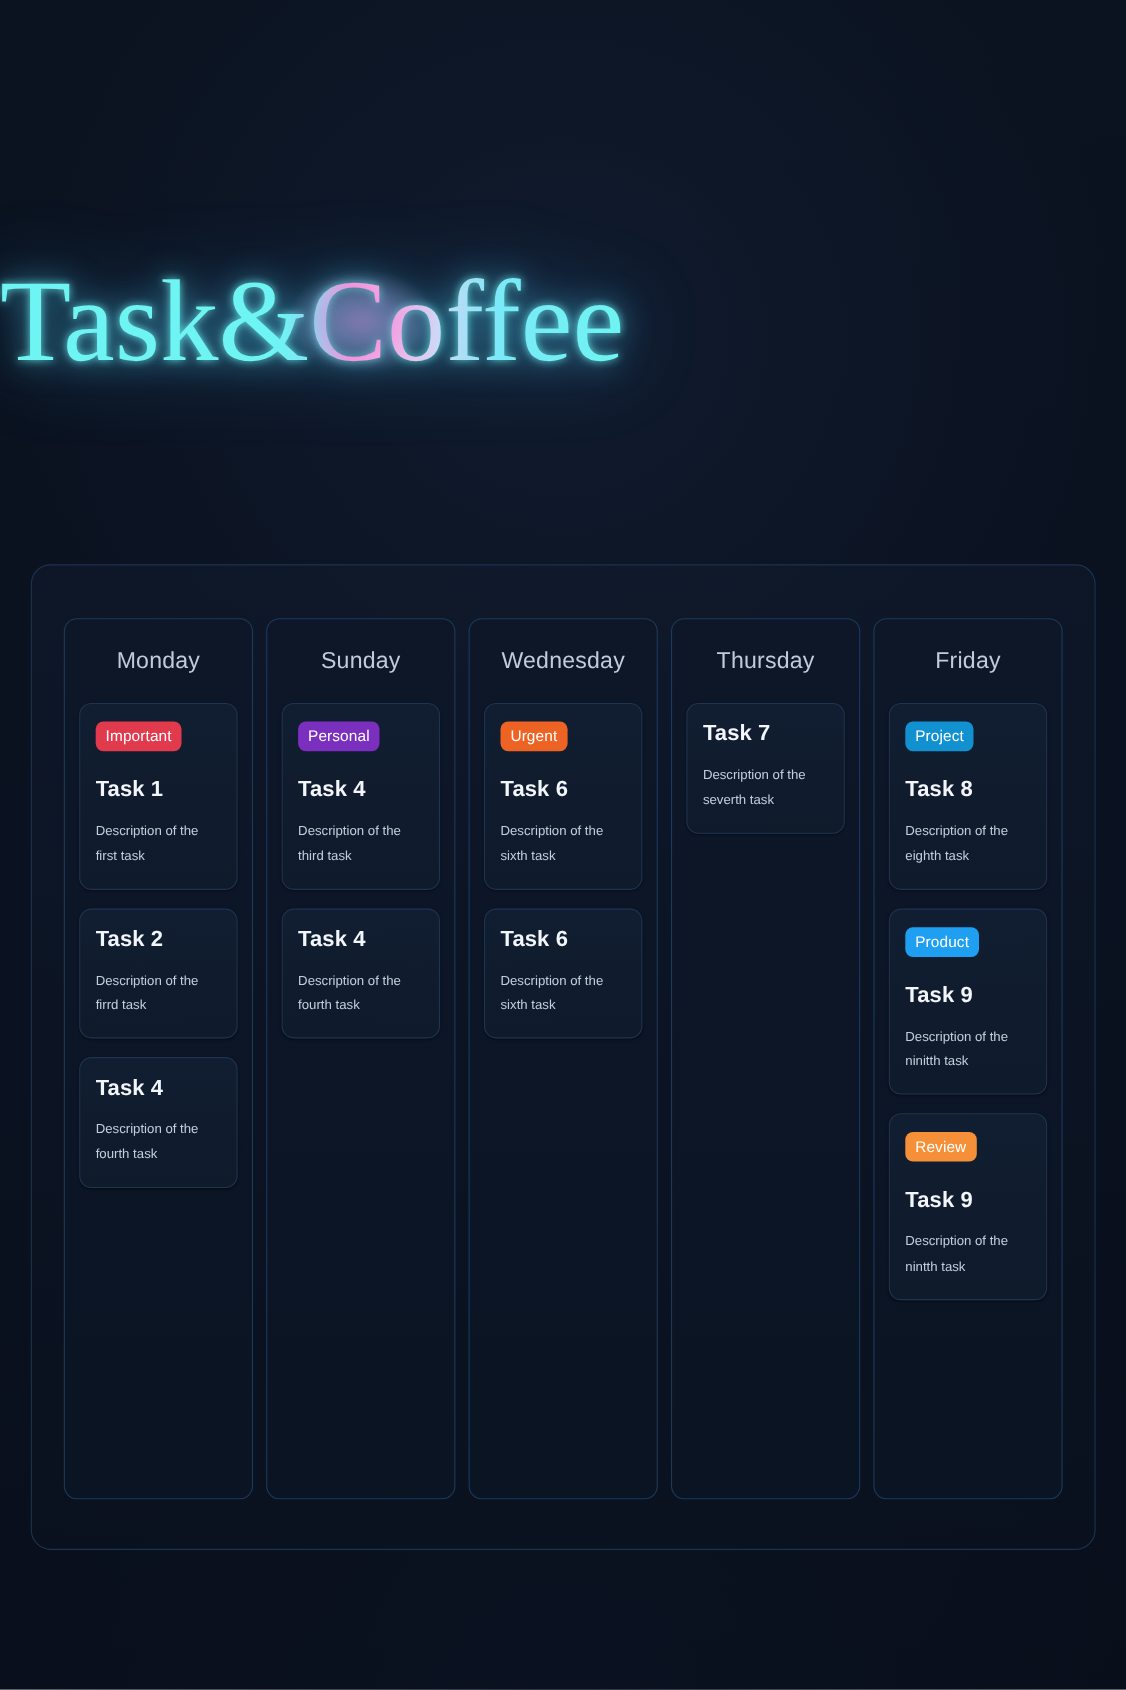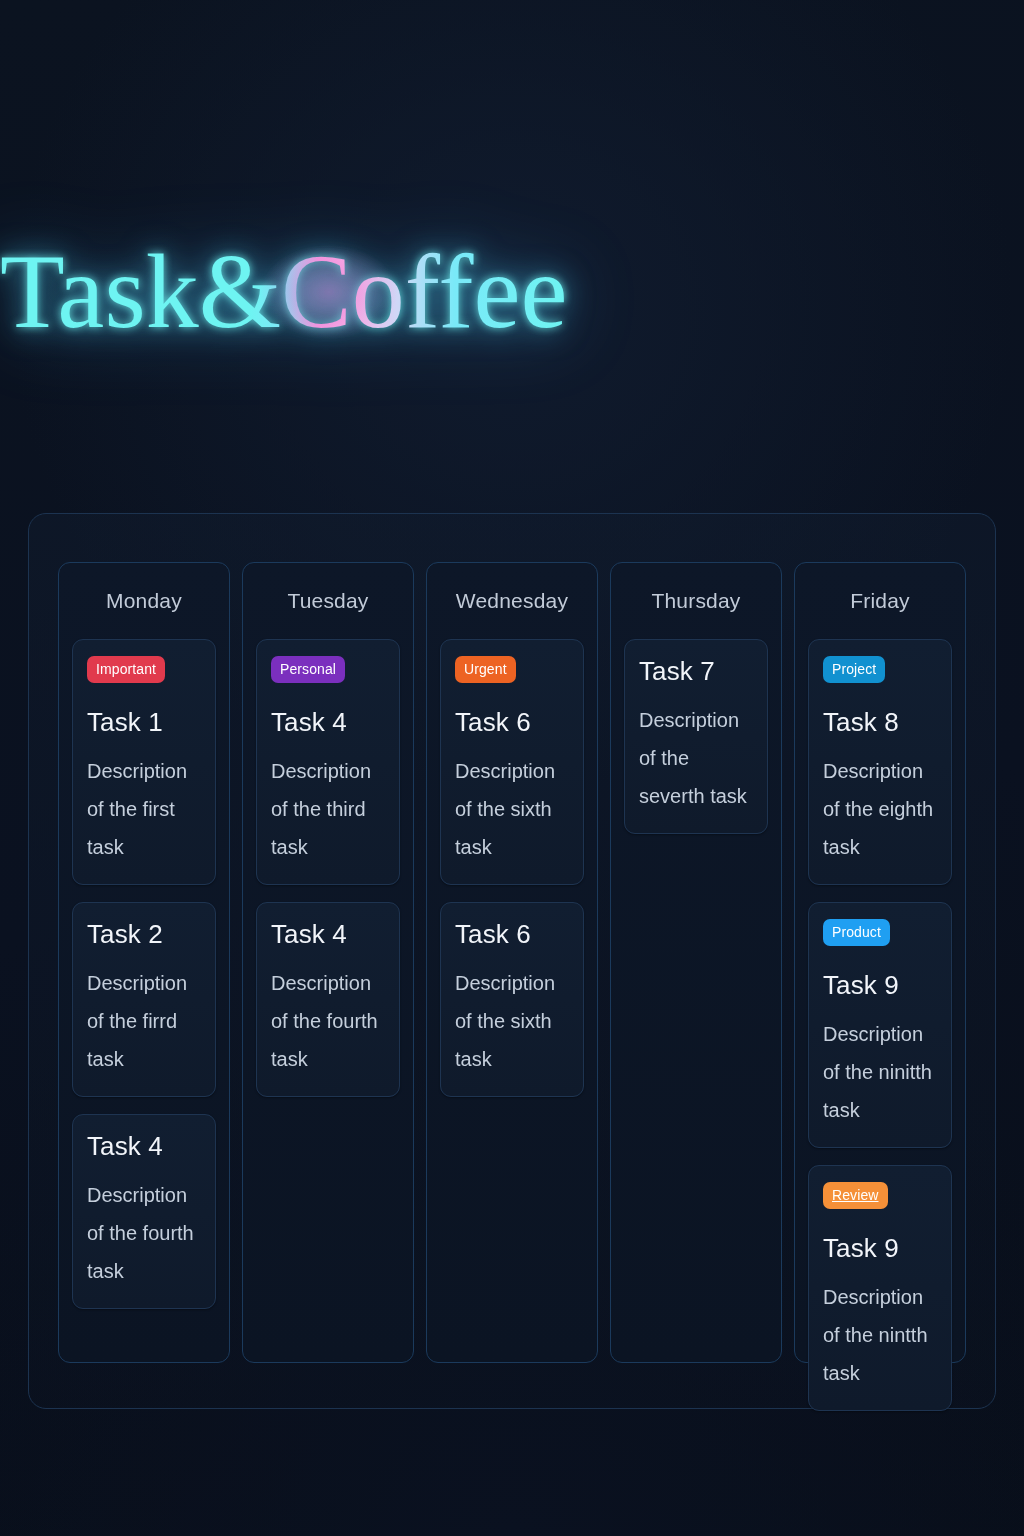--- a/index.html
+++ b/index.html
@@ -129,29 +129,29 @@
     line-height: 1;
     padding: 6px 9px 7px 9px;
     border-radius: 7px;
     color: #ffffff;
     margin-bottom: 24px;
     letter-spacing: 0.1px;
     white-space: nowrap;
   }
 
   .card-title {
-    font-size: 26px;
-    font-weight: 400;
+    font-size: 20px;
+    font-weight: 700;
     color: #f2f5fa;
     letter-spacing: 0.1px;
     margin-bottom: 14px;
   }
 
   .card-desc {
-    font-size: 20px;
+    font-size: 12px;
     line-height: 1.9;
     color: #c5cfdc;
     font-weight: 400;
   }
 </style>
 </head>
 <body>
 
 <div class="title-wrap">
   <div class="neon-title">
@@ -169,21 +169,21 @@
             <div class="card-title">Task 2</div>
             <div class="card-desc">Description of the firrd task</div>
           </div>
           <div class="card">
             <div class="card-title">Task 4</div>
             <div class="card-desc">Description of the fourth task</div>
           </div>
         </div>
       </div>
       <div class="col">
-        <div class="col-title">Tuesday</div>
+        <div class="col-title">Sunday</div>
         <div class="card-stack">
           <div class="card"><span class="badge" style="background: rgb(123, 47, 190);">Personal</span><div class="card-title">Task 4</div><div class="card-desc">Description of the third task</div></div>
           <div class="card">
             <div class="card-title">Task 4</div>
             <div class="card-desc">Description of the fourth task</div>
           </div>
         </div>
       </div>
       <div class="col">
         <div class="col-title">Wednesday</div>
@@ -202,17 +202,17 @@
             <div class="card-title">Task 7</div>
             <div class="card-desc">Description of the severth task</div>
           </div>
         </div>
       </div>
       <div class="col">
         <div class="col-title">Friday</div>
         <div class="card-stack">
           <div class="card"><span class="badge" style="background: rgb(17, 145, 208);">Project</span><div class="card-title">Task 8</div><div class="card-desc">Description of the eighth task</div></div>
           <div class="card"><span class="badge" style="background: rgb(31, 159, 242);">Product</span><div class="card-title">Task 9</div><div class="card-desc">Description of the ninitth task</div></div>
-          <div class="card"><span class="badge" style="background: rgb(245, 144, 56); text-decoration: underline;">Review</span><div class="card-title">Task 9</div><div class="card-desc">Description of the nintth task</div></div>
+          <div class="card"><span class="badge" style="background: rgb(245, 144, 56);">Review</span><div class="card-title">Task 9</div><div class="card-desc">Description of the nintth task</div></div>
         </div>
       </div>
     </div>
 </div>
 
 </body></html>

